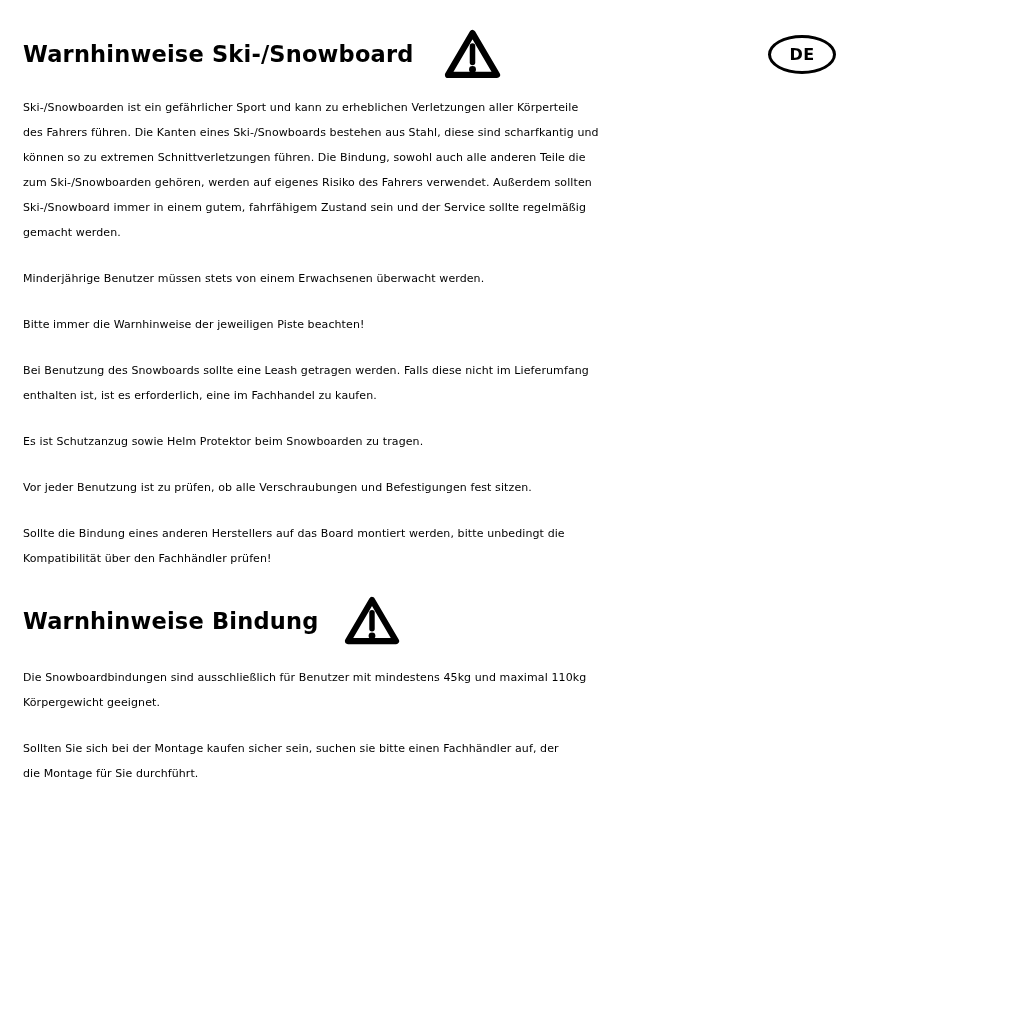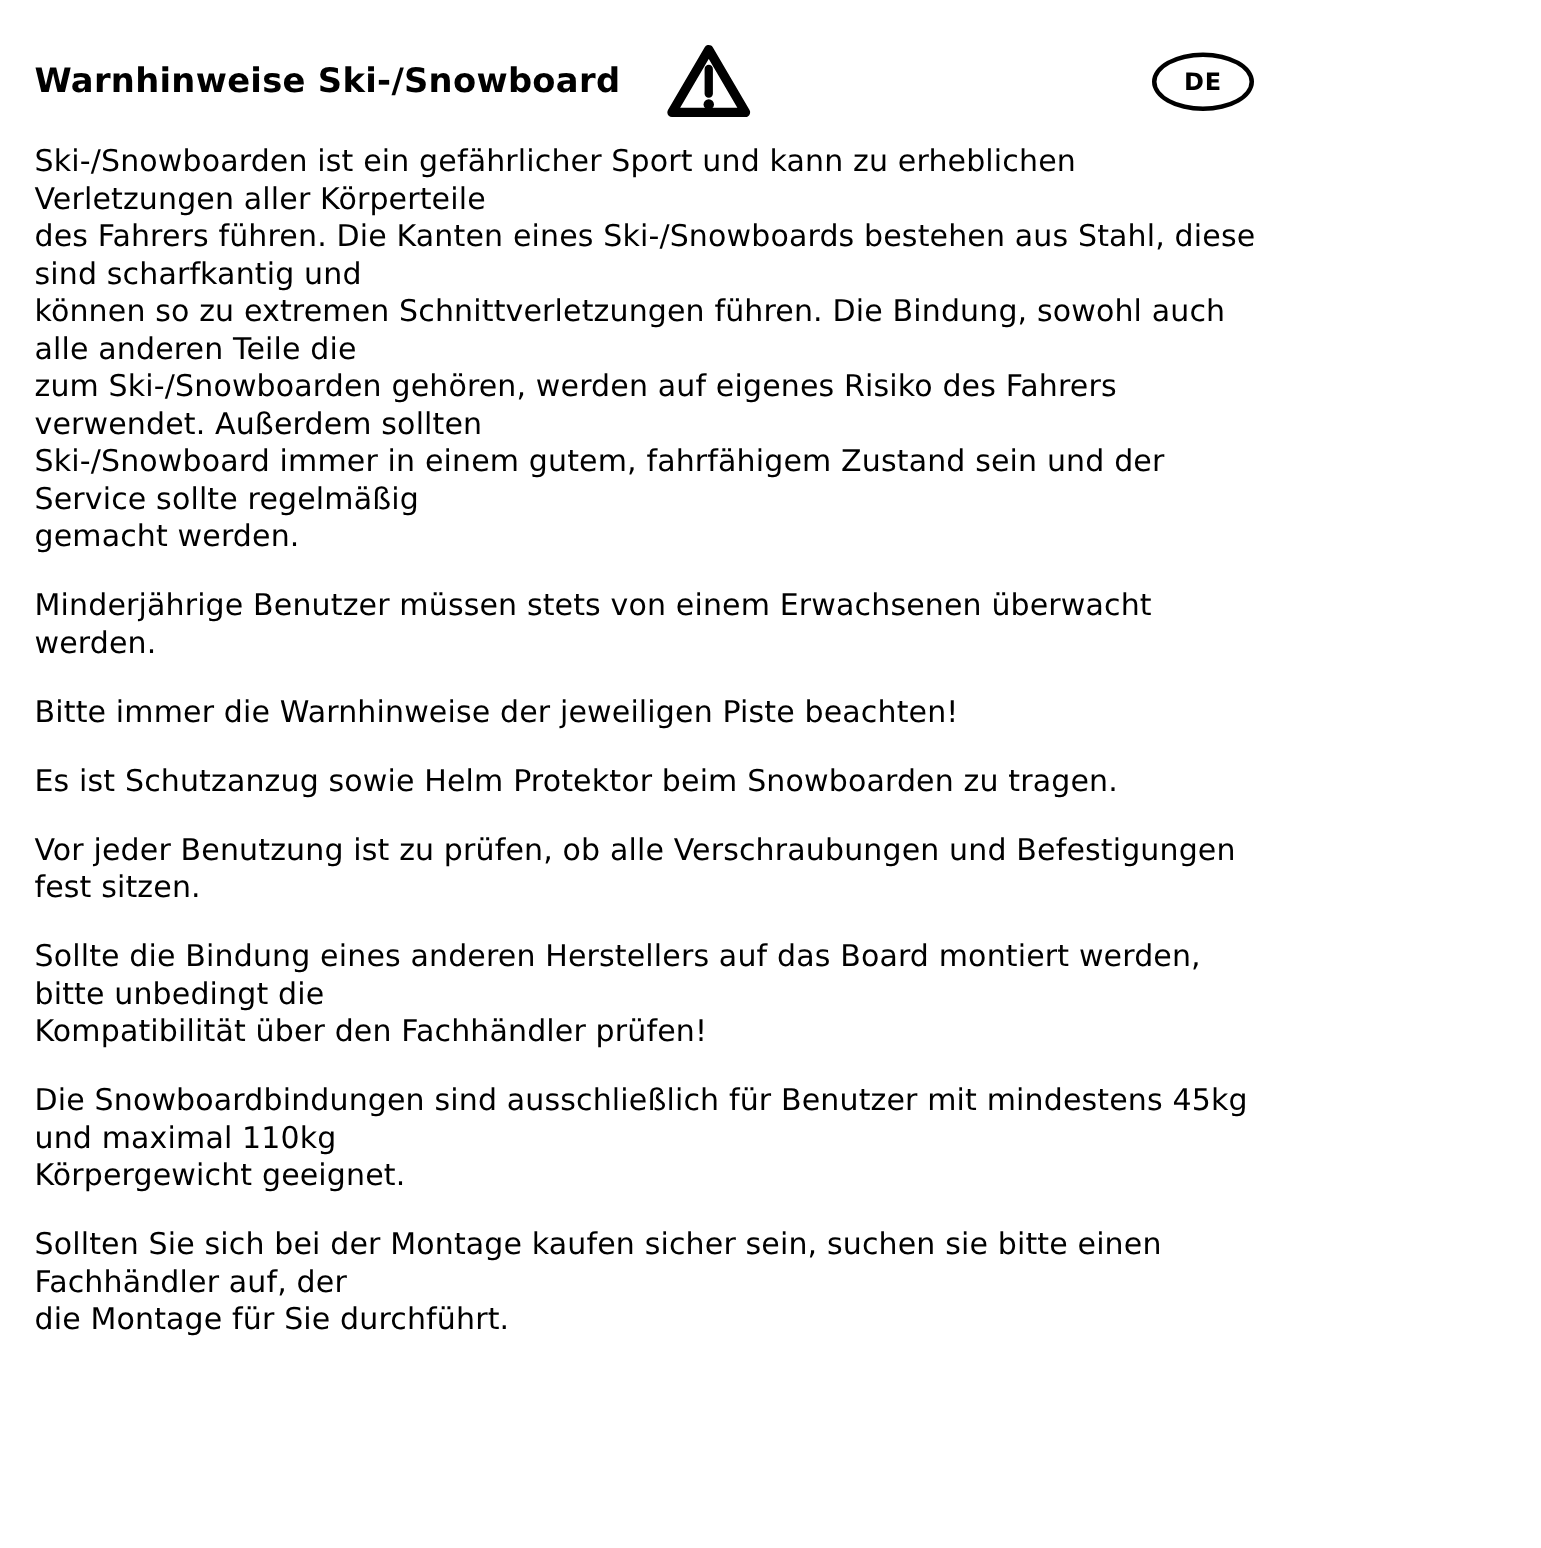--- a/index.html
+++ b/index.html
@@ -55,21 +55,21 @@
     border-radius: 50%;
     display: flex;
     align-items: center;
     justify-content: center;
     font-size: 16px;
     font-weight: bold;
     letter-spacing: 0.5px;
     flex: 0 0 auto;
   }
   .body-text p {
-    font-size: 20px;
+    font-size: 11px;
     line-height: 25px;
     letter-spacing: 0.1px;
     margin: 0 0 21px 0;
     white-space: pre-line; 
     color: #000000;
   }
 </style>
 </head>
 <body>
 
@@ -87,26 +87,36 @@
 
   <div class="body-text">
     <p>Ski-/Snowboarden ist ein gefährlicher Sport und kann zu erheblichen Verletzungen aller Körperteile
 des Fahrers führen. Die Kanten eines Ski-/Snowboards bestehen aus Stahl, diese sind scharfkantig und
 können so zu extremen Schnittverletzungen führen. Die Bindung, sowohl auch alle anderen Teile die
 zum Ski-/Snowboarden gehören, werden auf eigenes Risiko des Fahrers verwendet. Außerdem sollten
 Ski-/Snowboard immer in einem gutem, fahrfähigem Zustand sein und der Service sollte regelmäßig
 gemacht werden.</p>
     <p>Minderjährige Benutzer müssen stets von einem Erwachsenen überwacht werden.</p>
     <p>Bitte immer die Warnhinweise der jeweiligen Piste beachten!</p>
+    <p>Bei Benutzung des Snowboards sollte eine Leash getragen werden. Falls diese nicht im Lieferumfang
+enthalten ist, ist es erforderlich, eine im Fachhandel zu kaufen.</p>
     <p>Es ist Schutzanzug sowie Helm Protektor beim Snowboarden zu tragen.</p>
     <p>Vor jeder Benutzung ist zu prüfen, ob alle Verschraubungen und Befestigungen fest sitzen.</p>
     <p>Sollte die Bindung eines anderen Herstellers auf das Board montiert werden, bitte unbedingt die
 Kompatibilität über den Fachhändler prüfen!</p>
   </div>
 
+  <div class="doc-header second">
+    <h2>Warnhinweise Bindung</h2>
+    <svg class="warn-triangle" viewBox="0 0 64 58" aria-hidden="true">
+      <path d="M32 5.5 L59.5 52.5 L4.5 52.5 Z" fill="none" stroke="#000000" stroke-width="7" stroke-linejoin="round"></path>
+      <path d="M32 20 L32 38.5" stroke="#000000" stroke-width="6.2" stroke-linecap="round" fill="none"></path>
+      <circle cx="32" cy="46.5" r="3.9" fill="#000000"></circle>
+    </svg>
+  </div>
 
   <div class="body-text">
     <p>Die Snowboardbindungen sind ausschließlich für Benutzer mit mindestens 45kg und maximal 110kg
 Körpergewicht geeignet.</p>
     <p>Sollten Sie sich bei der Montage kaufen sicher sein, suchen sie bitte einen Fachhändler auf, der
 die Montage für Sie durchführt.</p>
   </div>
 
 </div>
 

